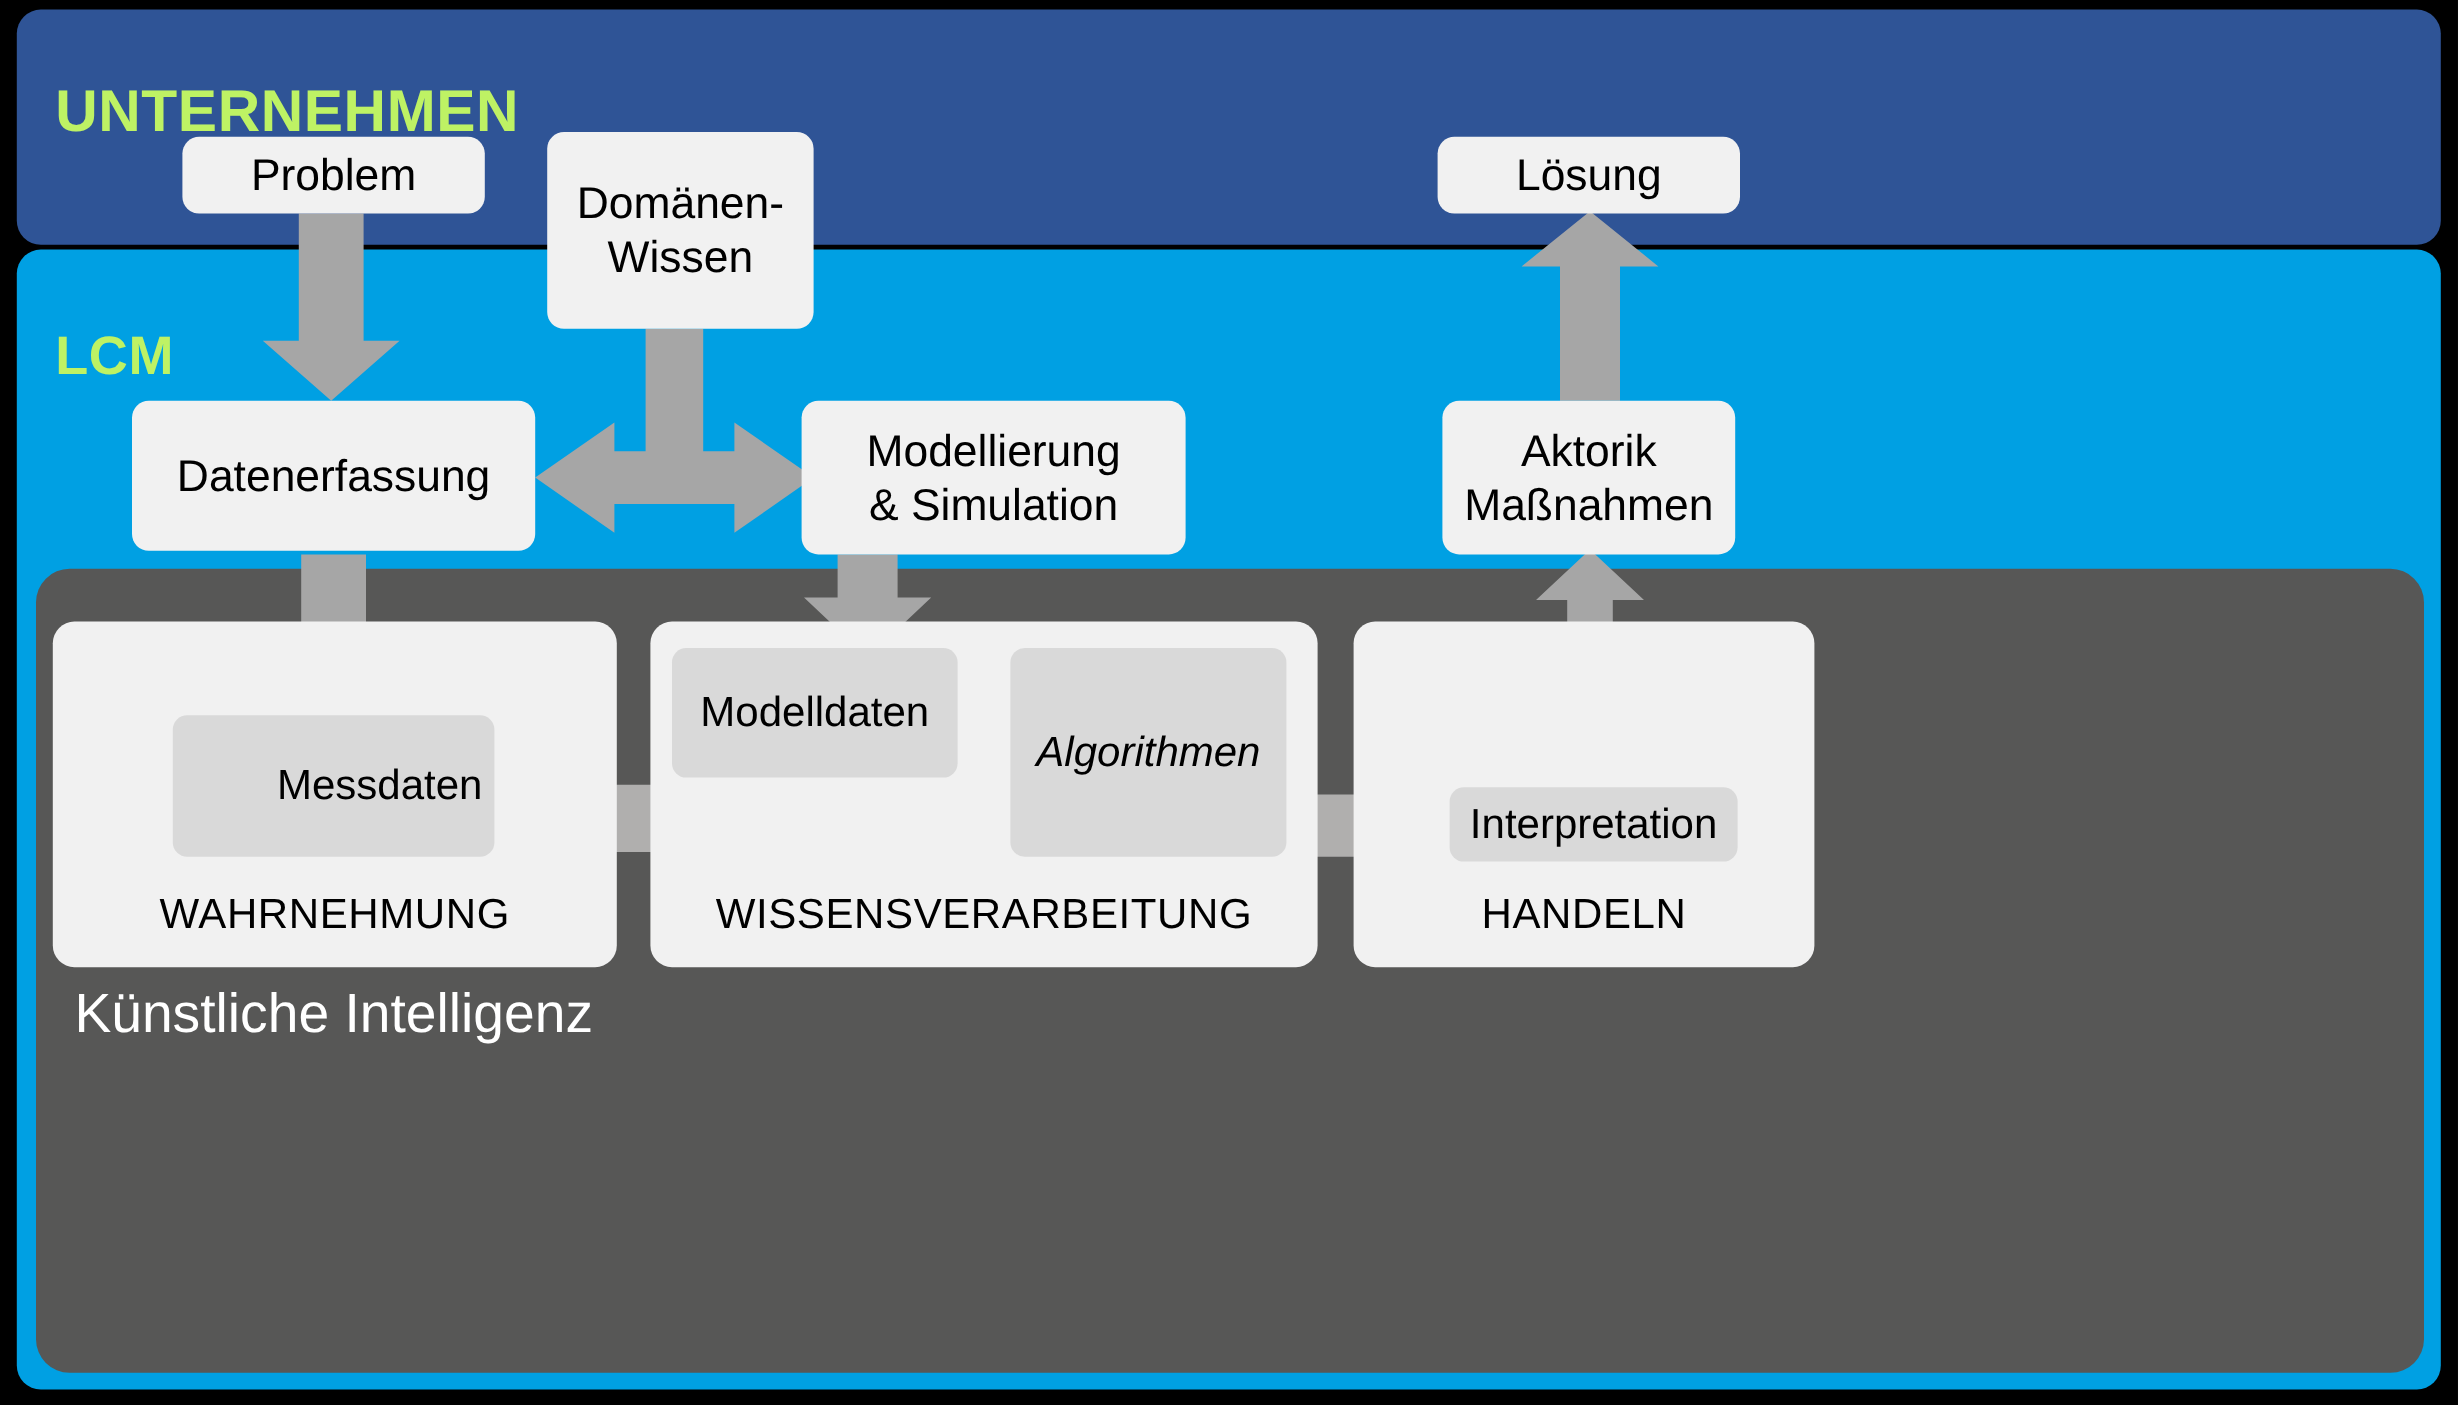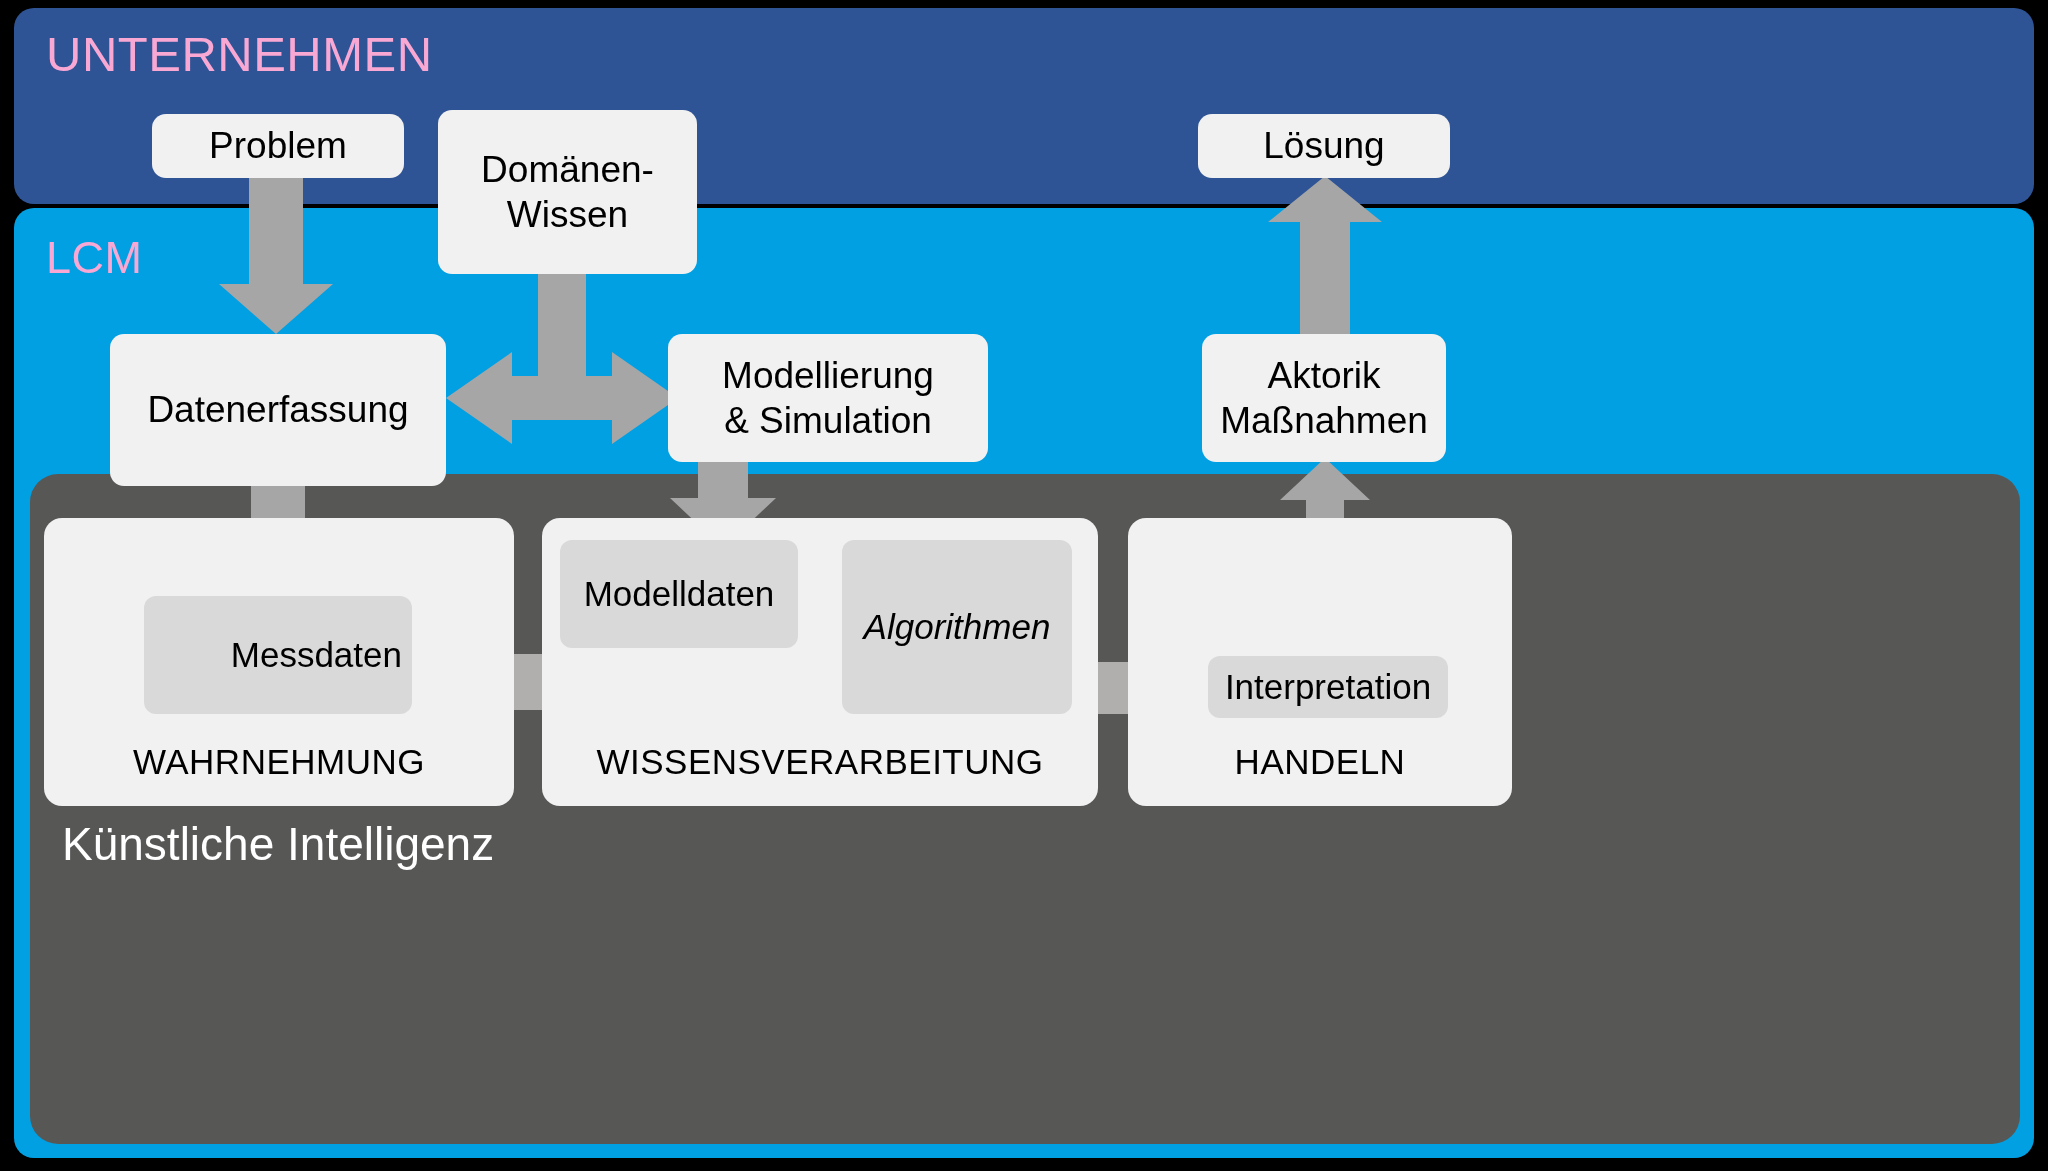--- a/index.html
+++ b/index.html
@@ -38,24 +38,25 @@
     left: 14px;
     top: 208px;
     width: 2020px;
     height: 950px;
     background: #00A0E3;
     border-radius: 20px;
   }
 
   .band-label {
     position: absolute;
-    color: #f9a8d4;
-    font-weight: 400;
+    color: #bef264;
+    font-weight: 700;
     white-space: nowrap;
     letter-spacing: 0.5px;
+    margin-top: 39px;
   }
   #label-unternehmen {
     left: 46px;
     top: 26px;
     font-size: 49px;
   }
   #label-lcm {
     left: 46px;
     top: 232px;
     font-size: 45px;
@@ -91,23 +92,23 @@
     align-items: center;
     justify-content: center;
     text-align: center;
     color: #000000;
     font-size: 37px;
     line-height: 1.22;
     padding: 4px 8px;
   }
 
   #card-problem { left: 152px; top: 114px; width: 252px; height: 64px; }
-  #card-domaenen { left: 438px; top: 110px; width: 259px; height: 164px; }
+  #card-domaenen { left: 456px; top: 110px; width: 222px; height: 164px; }
   #card-loesung { left: 1198px + 0px; top: 114px; width: 252px; height: 64px; }
-  #card-datenerfassung { left: 110px; top: 334px; width: 336px; height: 152px; }
+  #card-datenerfassung { left: 110px; top: 334px; width: 336px; height: 125px; }
   #card-modellierung { left: 668px; top: 334px; width: 320px; height: 128px; }
   #card-aktorik { left: 1202px; top: 334px; width: 244px; height: 128px; }
 
   
   .ki-panel {
     position: absolute;
     background: #F1F1F1;
     border-radius: 18px;
     box-sizing: border-box;
   }

